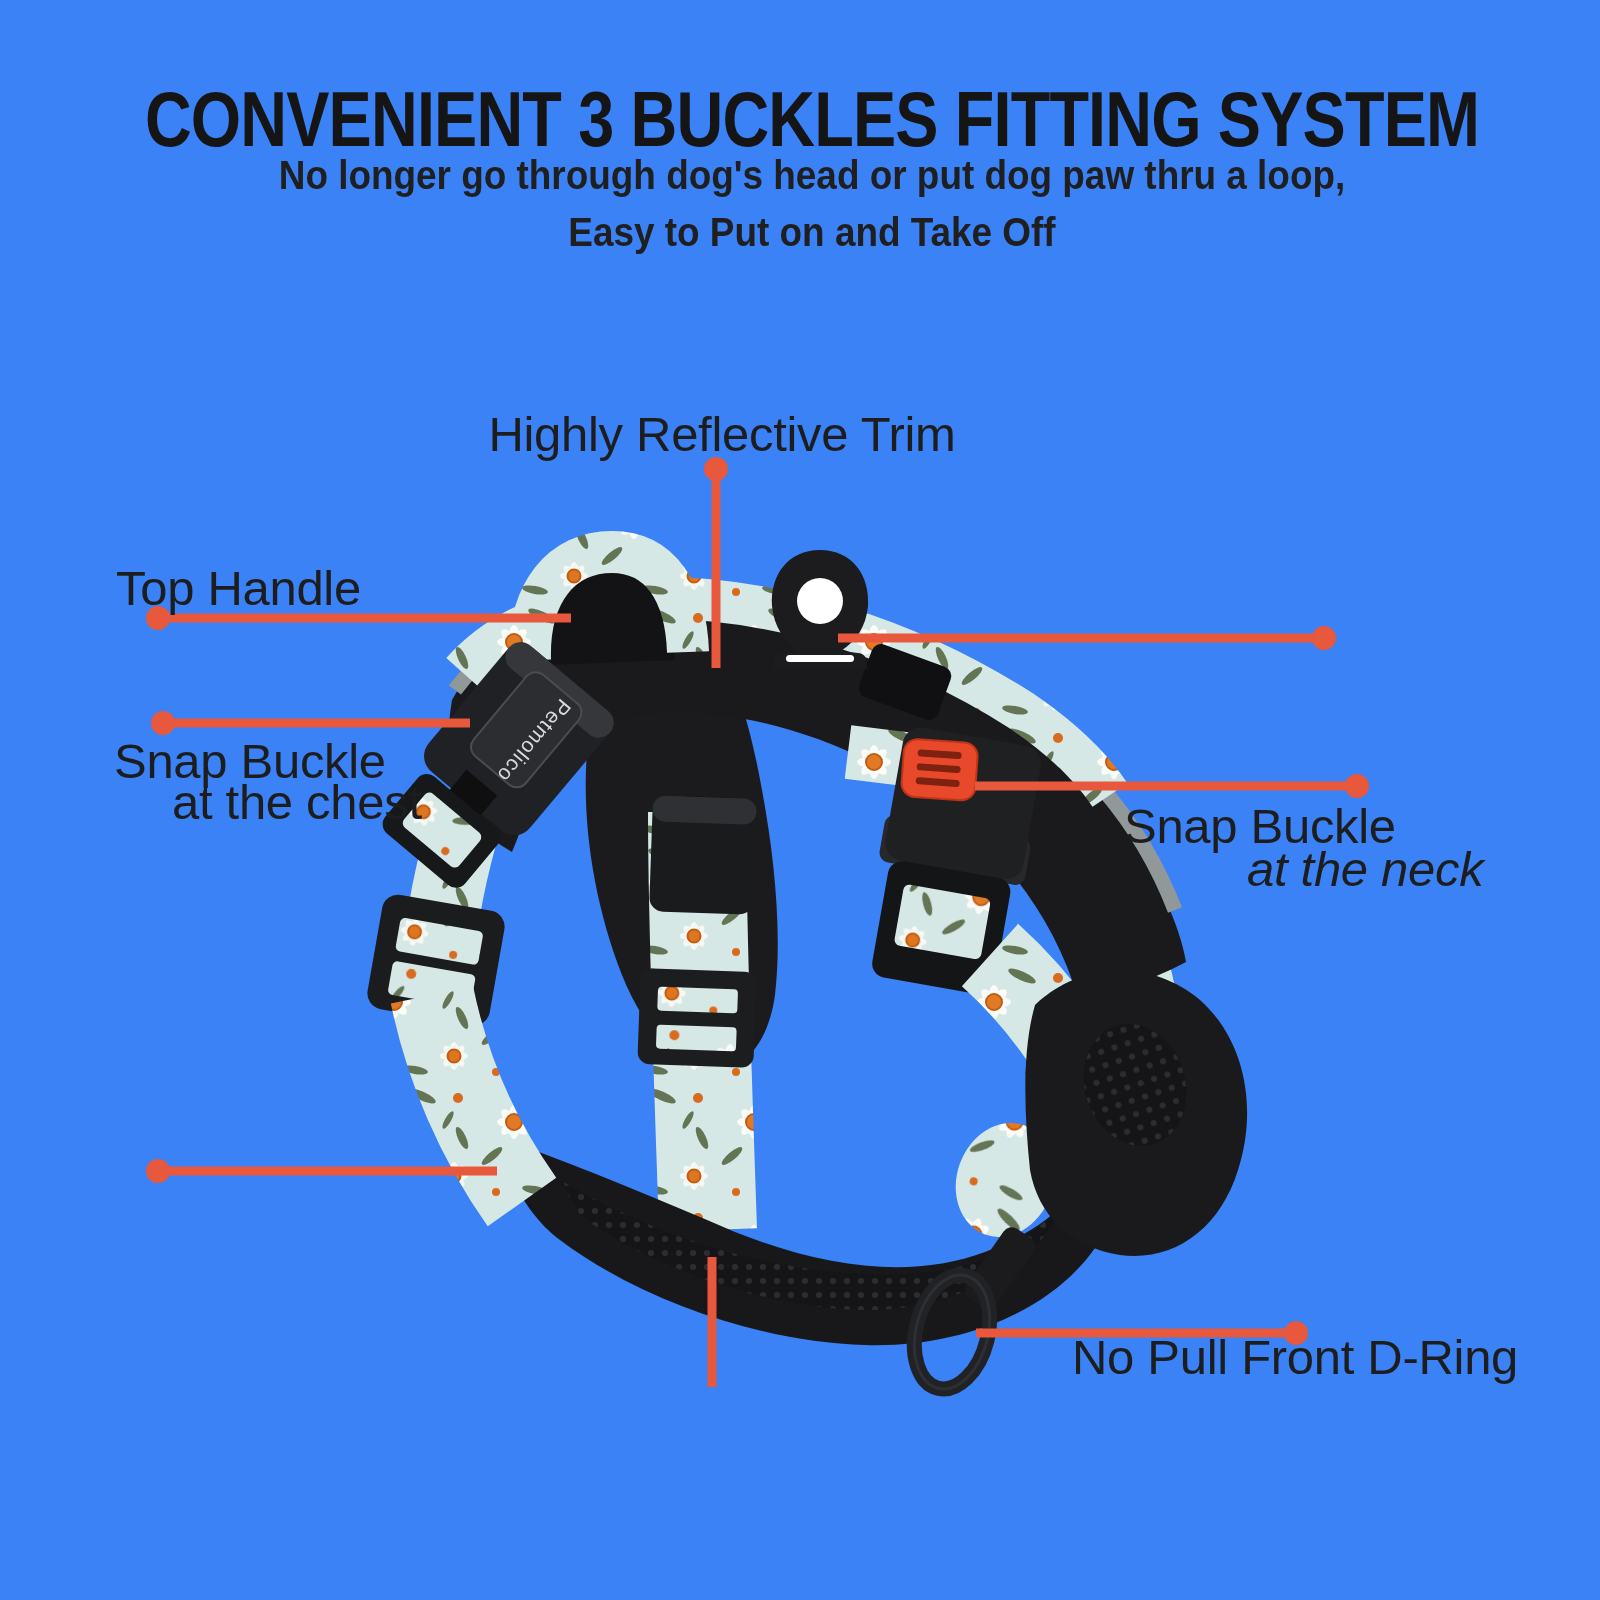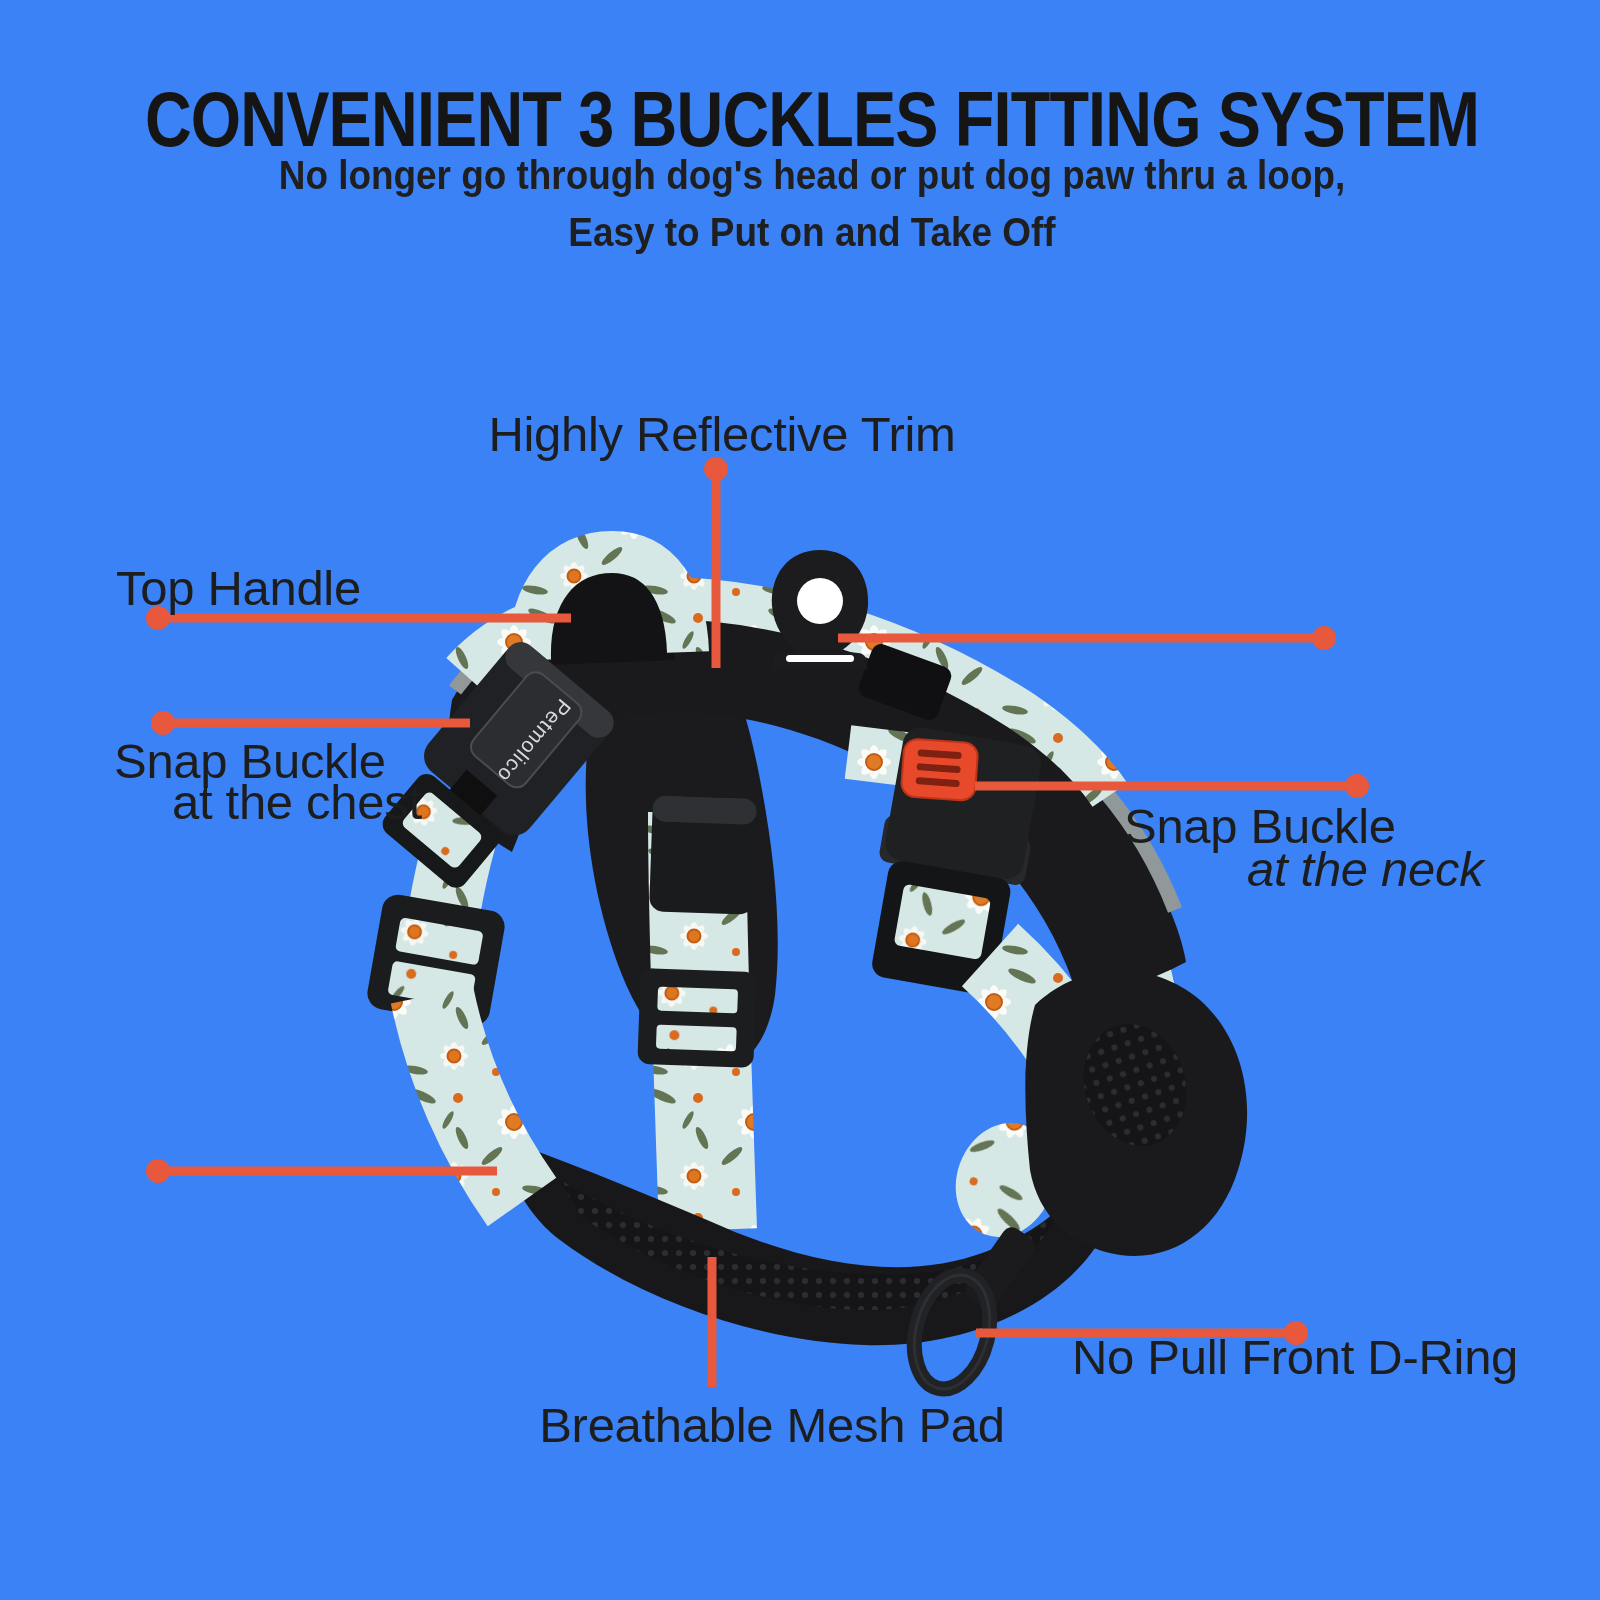--- a/index.html
+++ b/index.html
@@ -207,14 +207,13 @@
     </g>
   </svg>
 
   <div class="callout-label ctr" style="left:722px;top:408px;">Highly Reflective Trim</div>
   <div class="callout-label" style="left:116px;top:562px;">Top Handle</div>
   <div class="callout-label" style="left:114px;top:735px;">Snap Buckle</div>
   <div class="callout-label" style="left:172px;top:776px;">at the chest</div>
   <div class="callout-label" style="left:1124px;top:800px;">Snap Buckle</div>
   <div class="callout-label" style="left:1247px;top:843px;font-style:italic;">at the neck</div>
   <div class="callout-label" style="left:1072px;top:1323px;margin-top:8px;">No Pull Front D-Ring</div>
-  <div class="callout-label ctr" style="left:772px;top:1399px;">Breathable Mesh Pad</div>
 </div>
 
 </body></html>

